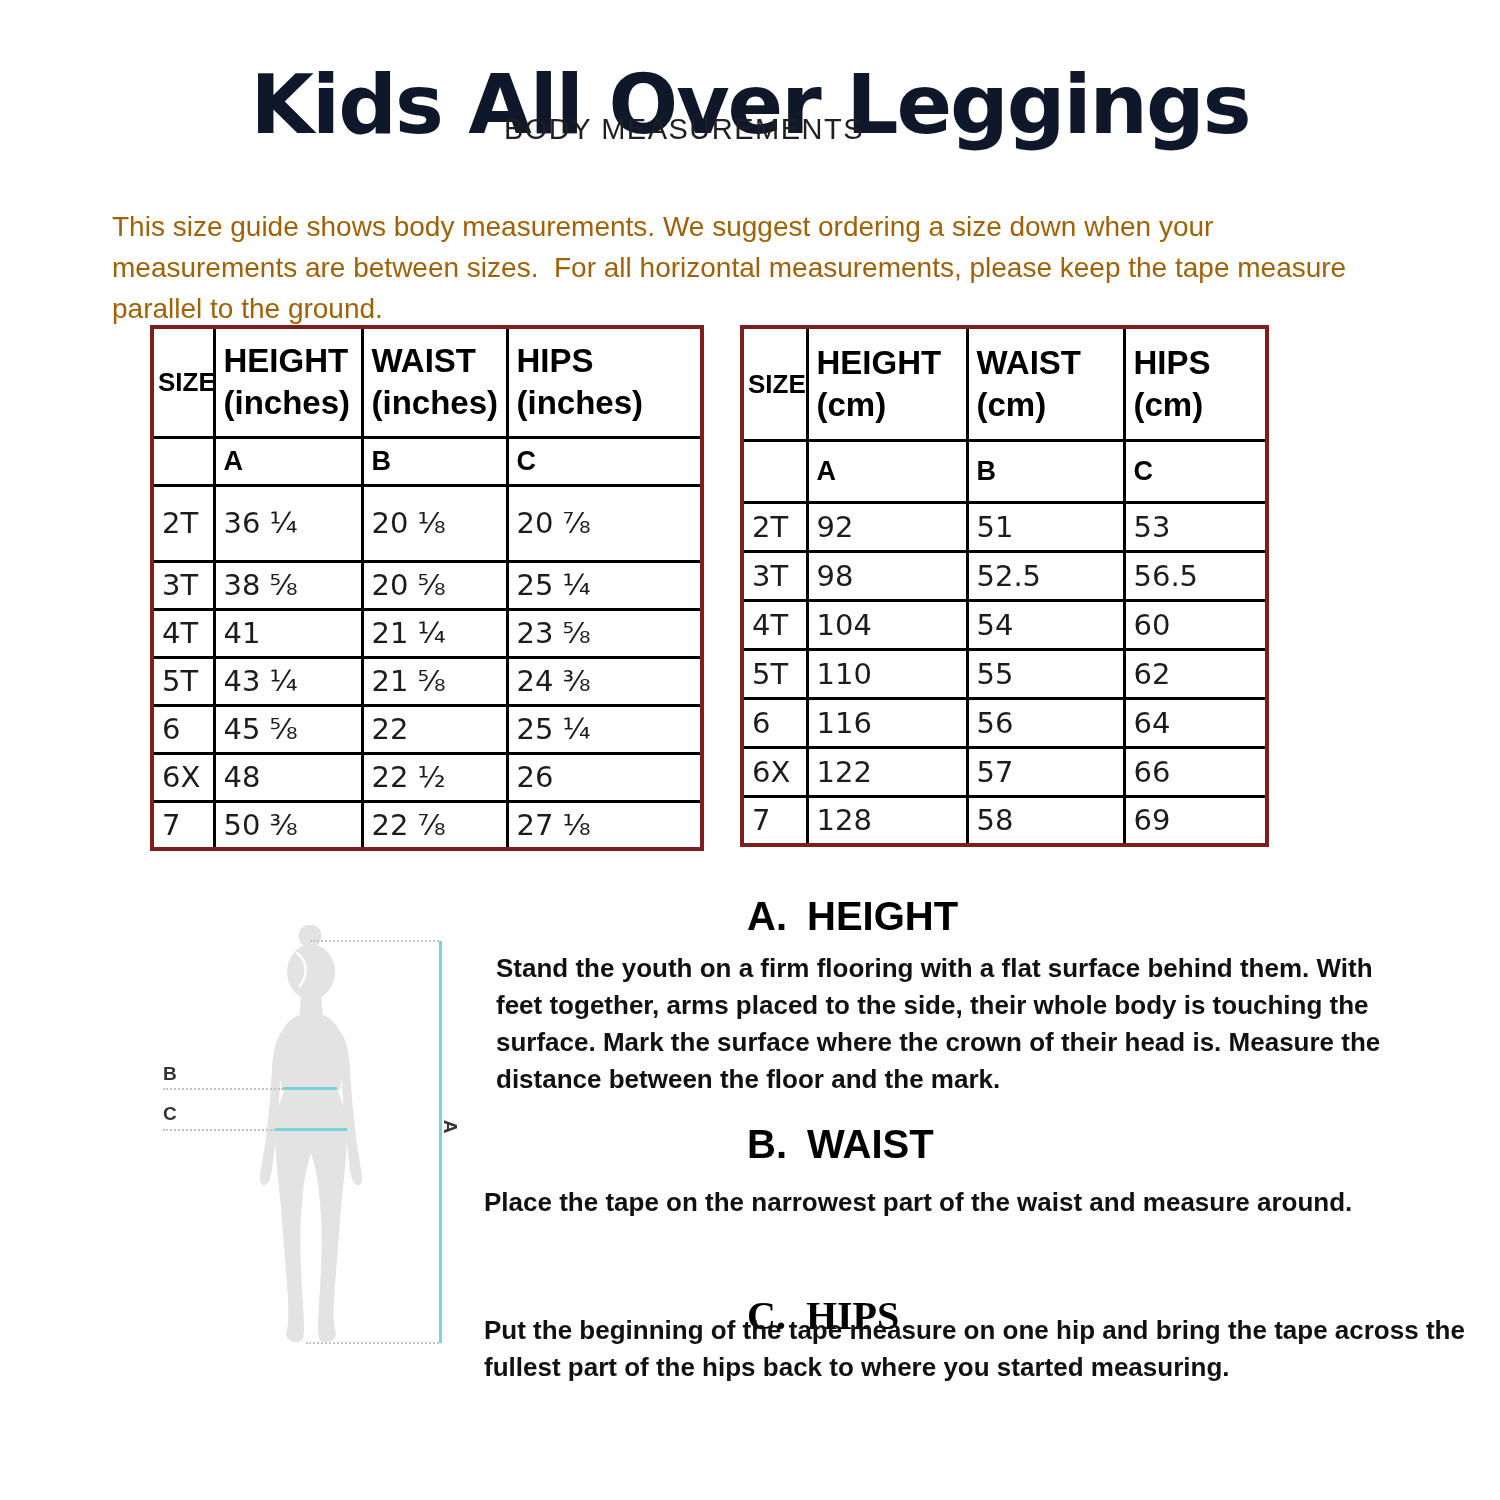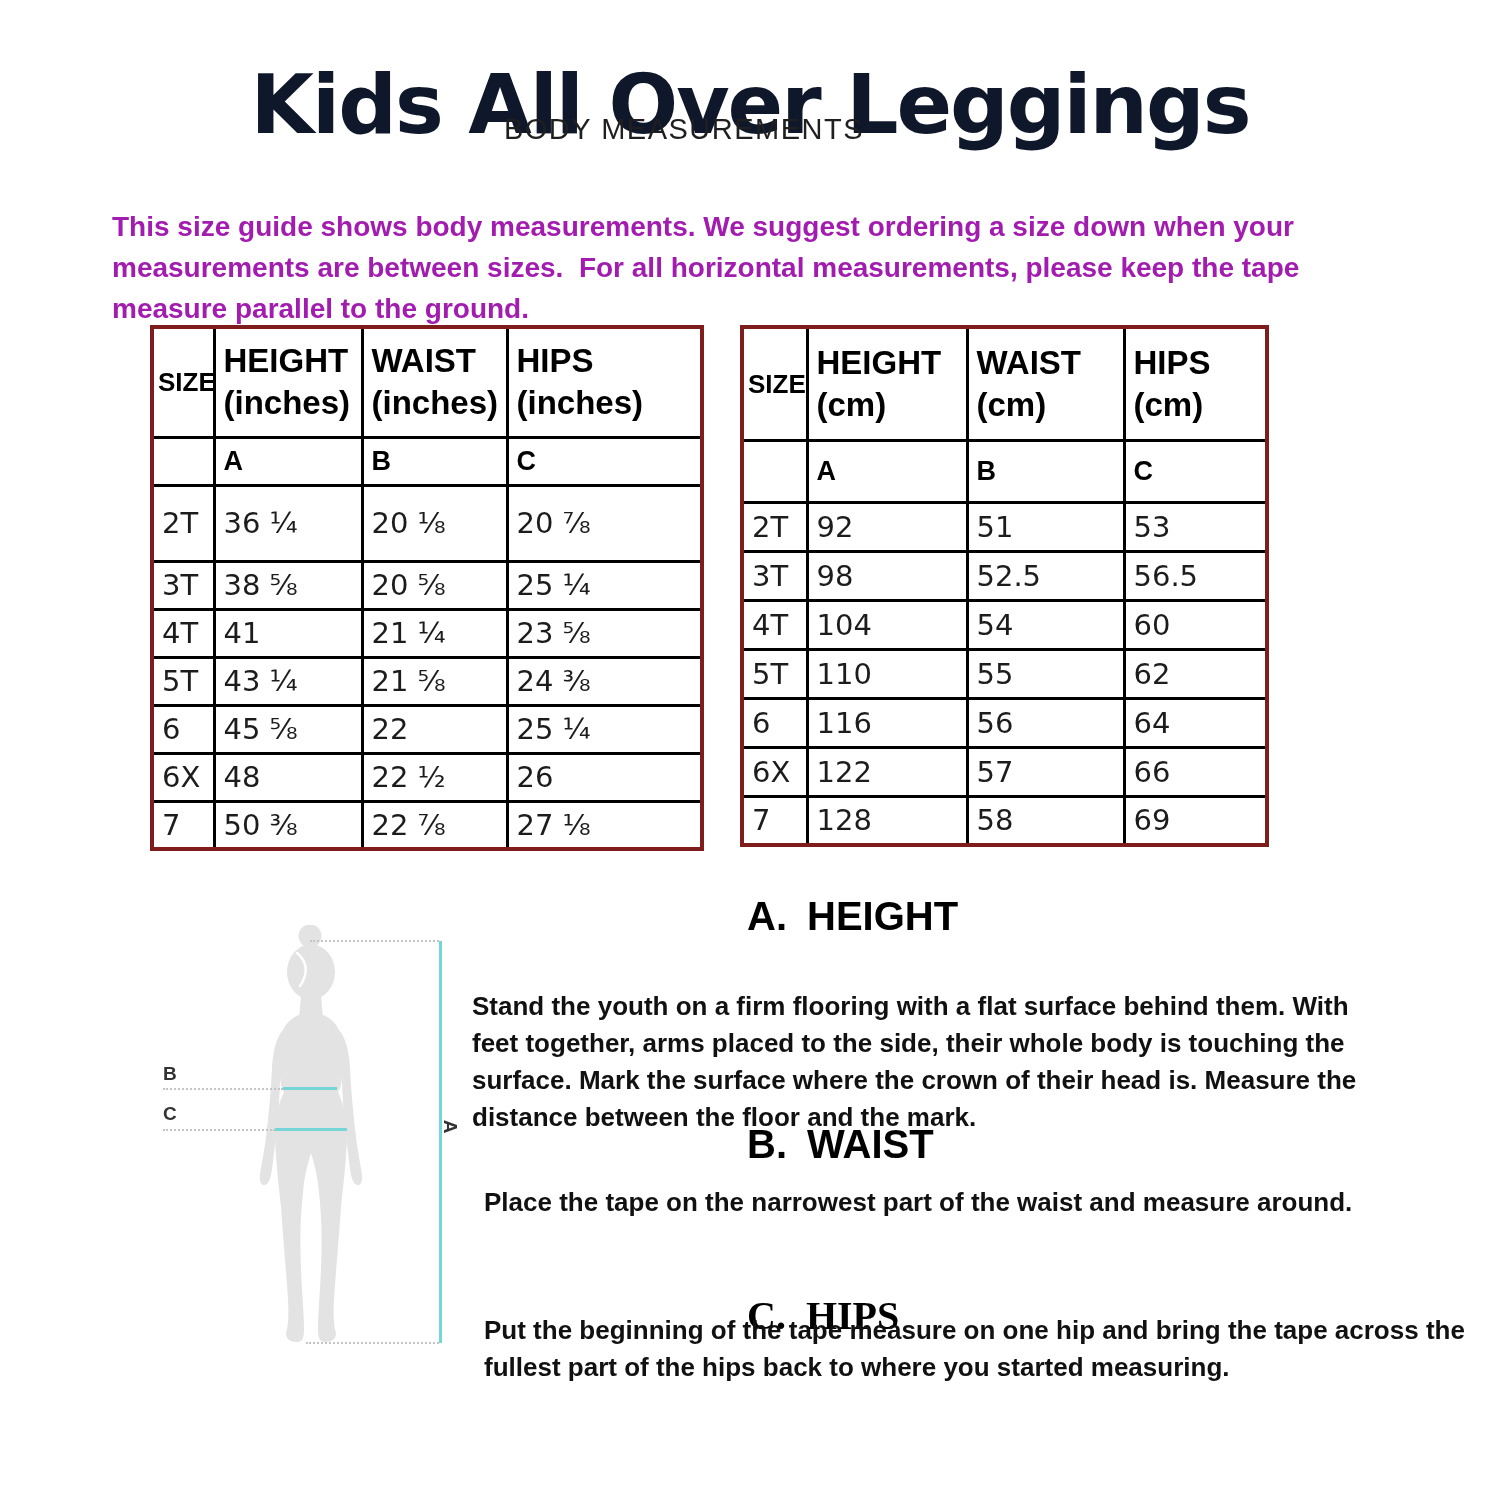--- a/index.html
+++ b/index.html
@@ -12,21 +12,21 @@
     position:absolute;top:2px;left:0;width:1500px;text-align:center;
     font-family:"DejaVu Sans","Liberation Sans",sans-serif;
     font-size:82px;font-weight:700;letter-spacing:-2px;color:#0f172a;
   }
   .subtitle{
     position:absolute;top:113px;left:0;width:1296px;text-align:center;
     font-size:29px;font-weight:400;letter-spacing:1.5px;color:#1f1f1f;margin-left:36px;
   }
   .intro{
     position:absolute;top:178px;left:112px;width:1262px;
-    font-size:28px;font-weight:700;line-height:41px;color:#a21caf;
+    font-size:28px;font-weight:400;line-height:41px;color:#a16207;
     white-space:pre-wrap;
   }
   
   table.size-table{
     position:absolute;border-collapse:collapse;background:#fff;
     border:4px solid #7f1d1d;table-layout:fixed;
   }
   table.size-table td,table.size-table th{
     border:3px solid #000;vertical-align:middle;text-align:left;
     padding:2px 2px 2px 8px;overflow:hidden;
@@ -61,21 +61,21 @@
   .lbl-b{left:163px;top:1064px;}
   .lbl-c{left:163px;top:1104px;}
   .lbl-a{left:444px;top:1117px;transform:rotate(90deg);}
   
   .sec-heading{position:absolute;font-size:40px;font-weight:700;color:#000000;white-space:nowrap;}
   .sec-heading .letter{margin-right:20px;}
   .h-a{left:747px;top:894px;}
   .h-b{left:747px;top:1122px;}
   .h-c{left:747px;top:1292px;font-family:Liberation Serif, serif;}
   .sec-body{position:absolute;font-size:26px;font-weight:700;line-height:37px;color:#111;}
-  .b-a{left:472px;top:950px;width:925px;margin-top:38px;}
+  .b-a{left:496px;top:950px;width:925px;}
   .b-b{left:484px;top:1184px;width:1010px;}
   .b-c{left:484px;top:1312px;width:1010px;}
 </style>
 </head>
 <body>
 
 <div class="page">
 
   <h1 class="title">Kids All Over Leggings</h1>
   <div class="subtitle">BODY MEASUREMENTS</div>

